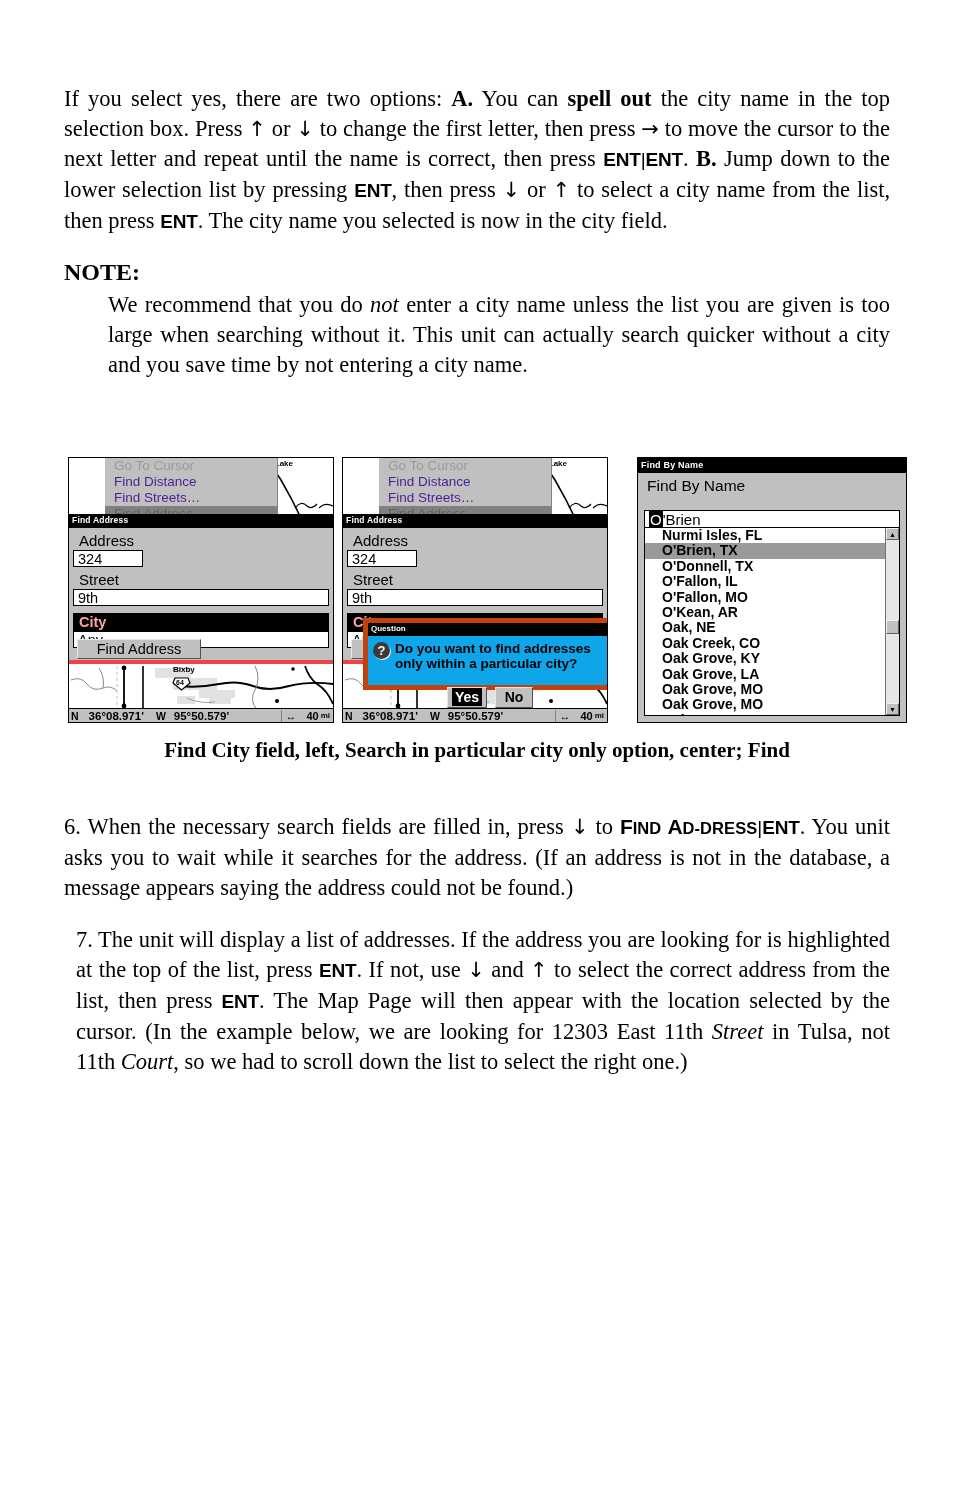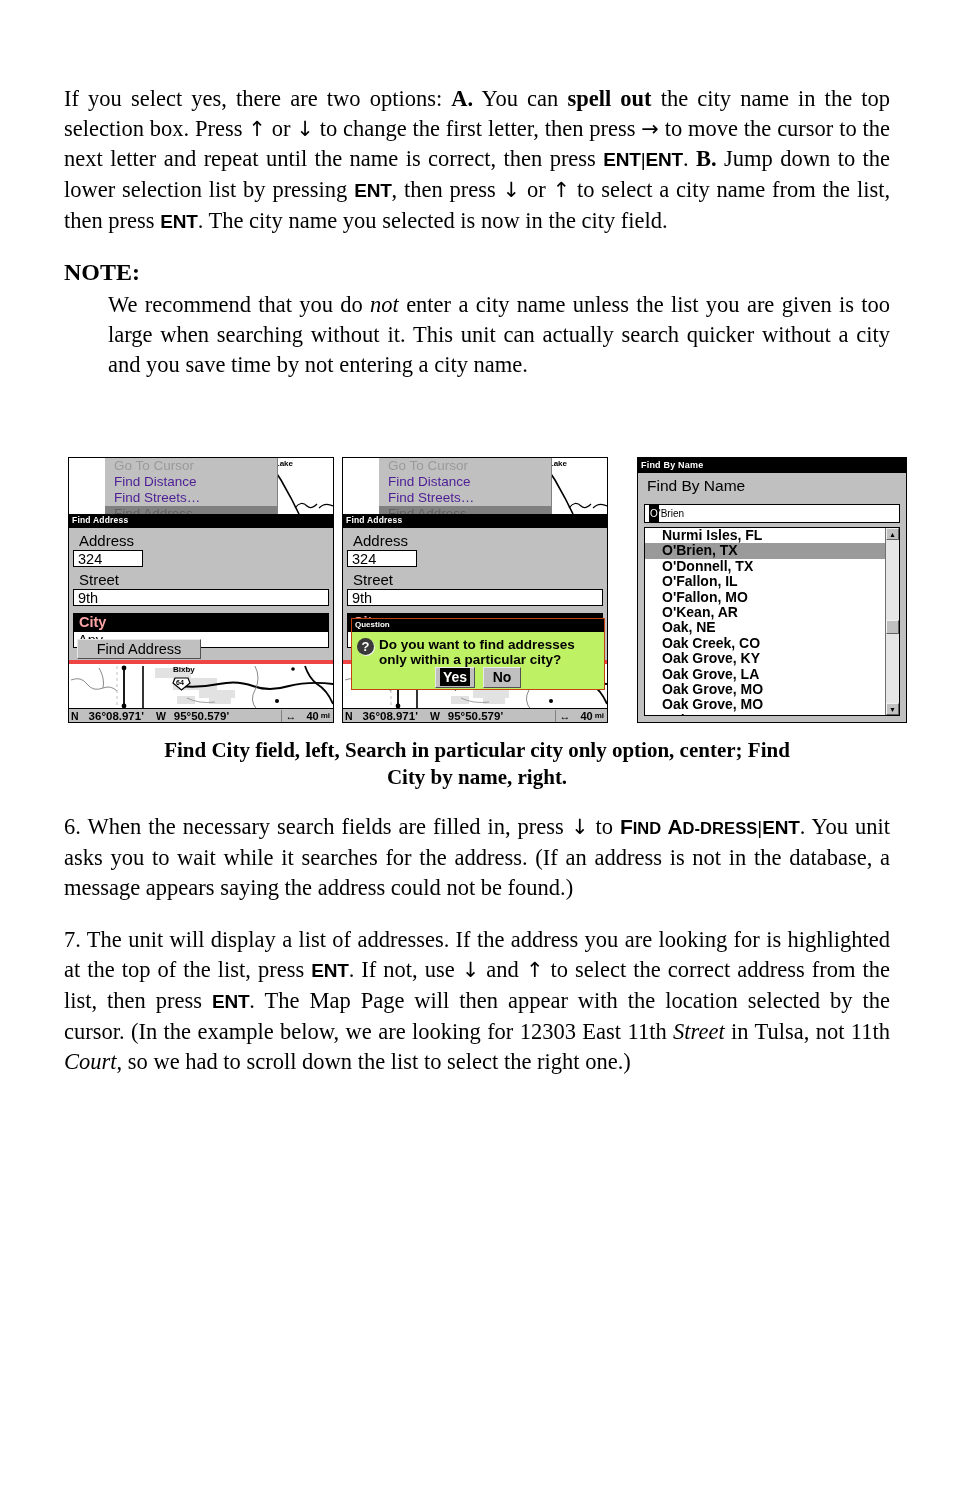--- a/index.html
+++ b/index.html
@@ -14,21 +14,21 @@
   .content { position:absolute; left:64px; top:84px; width:826px; }
 
   
   p.body {
     font-size:22.5px;
     line-height:30px;
     text-align:justify;
     text-justify:inter-word;
     margin:0 0 22px 0;
   }
-  p.body.last { margin-bottom:0; }
+  p.body.last { margin-bottom:0;margin-left:12px; }
   .kb {
     font-family:"Liberation Sans", sans-serif;
     font-weight:bold;
     font-size:19px;
     letter-spacing:-0.2px;
   }
   .sc-first { font-size:21px; }
   .scap {
     font-family:"Liberation Sans", sans-serif;
     font-weight:bold;
@@ -132,60 +132,60 @@
     font-size:14.5px; text-align:center;
     height:20px; line-height:19px;
     box-sizing:border-box;
   }
   #find-address-btn-left, #find-address-btn-center {
     position:absolute; left:8px; width:124px; bottom:6px;
   }
 
   
   .qdlg {
-    position:absolute; left:8px; top:104px; width:254px; height:72px;
-    background:#bef264; border:1px solid #c2410c;
+    position:absolute; left:20px; top:104px; width:254px; height:72px;
+    background:#0ea5e9; border:5px solid #c2410c;
     box-sizing:border-box; z-index:5;
   }
   .qdlg-title {
     background:#000; color:#fff; font-size:8px; font-weight:bold;
     padding:1px 0 1px 3px; height:11px; line-height:10px;
   }
   .qrow { display:flex; align-items:flex-start; padding:5px 4px 0 5px; }
   .qmark {
     width:17px; height:17px; border-radius:50%;
     background:#3a3a3a; color:#fff;
     font-family:"Liberation Sans", sans-serif;
     font-weight:bold; font-size:13px;
     text-align:center; line-height:17px;
     flex:0 0 17px; margin-top:1px;
     box-shadow: 1px 1px 0 #f0f0f0;
   }
   .qtext {
     margin-left:5px; font-size:13.5px; font-weight:bold;
     line-height:15px; color:#000;
   }
-  .qbtns { display:flex; justify-content:center; gap:8px; margin-top:0; }
+  .qbtns { display:flex; justify-content:center; gap:8px; margin-top:16px; }
   .qbtn {
     background:#c0c0c0;
     border-top:1px solid #e8e8e8; border-left:1px solid #e8e8e8;
     border-right:1px solid #505050; border-bottom:1px solid #505050;
     font-size:14px; font-weight:bold;
     padding:0 4px; height:19px; line-height:18px;
     min-width:28px; text-align:center;
   }
   .qbtn .inner { display:block; padding:0 3px; }
   .qbtn.sel .inner { background:#000; color:#fff; }
 
   
   #fbn { position:absolute; left:0; top:0; width:100%; height:100%;
          background:#c0c0c0; box-sizing:border-box; }
   #fbn .dlg-title { height:13px; line-height:12px; font-size:9px; }
   #fbn .fieldlabel { font-size:15.5px; padding:4px 0 2px 9px; }
-  #fbn .txtbox { height:19px; line-height:18px; font-size:10px; margin:8px 6px; }
+  #fbn .txtbox { height:19px; line-height:18px; font-size:15px; margin:14px 6px; }
   .cursorchar {
     display:inline-block; background:#000; color:#fff;
     padding:0 1px; margin-right:0px;
   }
   .listbox {
     position:absolute; left:6px; right:6px; top:69px; bottom:6px;
     background:#fff; border:1px solid #000;
     box-sizing:border-box; display:flex; overflow:hidden;
   }
   .listitems { flex:1 1 auto; overflow:hidden; }
@@ -472,21 +472,20 @@
             <div class="sarrow dn">▼</div>
           </div>
         </div>
       </div>
     </div>
 
   </div>
 
   <div class="caption">
     <div>Find City field, left, Search in particular city only option, center; Find</div>
-    <div>City by name, right.</div>
   </div>
 
   <div style="position:absolute; left:64px; top:812px; width:826px;">
 
     <p class="body"><span>6. When the necessary search fields are filled in, press </span><span class="arrow">↓</span><span> to </span><span class="kb sc-first">F</span><span class="scap">IND</span><span class="scap"> </span><span class="kb sc-first">A</span><span class="scap">D-</span><span class="scap">DRESS</span><span class="bar">|</span><span class="kb">ENT</span><span>. You unit asks you to wait while it searches for the address. (If an address is not in the database, a message appears saying the address could not be found.)</span></p>
 
     <p class="body last"><span>7. The unit will display a list of addresses. If the address you are looking for is highlighted at the top of the list, press </span><span class="kb">ENT</span><span>. If not, use </span><span class="arrow">↓</span><span> and </span><span class="arrow">↑</span><span> to select the correct address from the list, then press </span><span class="kb">ENT</span><span>. The Map Page will then appear with the location selected by the cursor. (In the example below, we are looking for 12303 East 11th </span><span class="ital">Street</span><span> in Tulsa, not 11th </span><span class="ital">Court</span><span>, so we had to scroll down the list to select the right one.)</span></p>
 
   </div>
 

